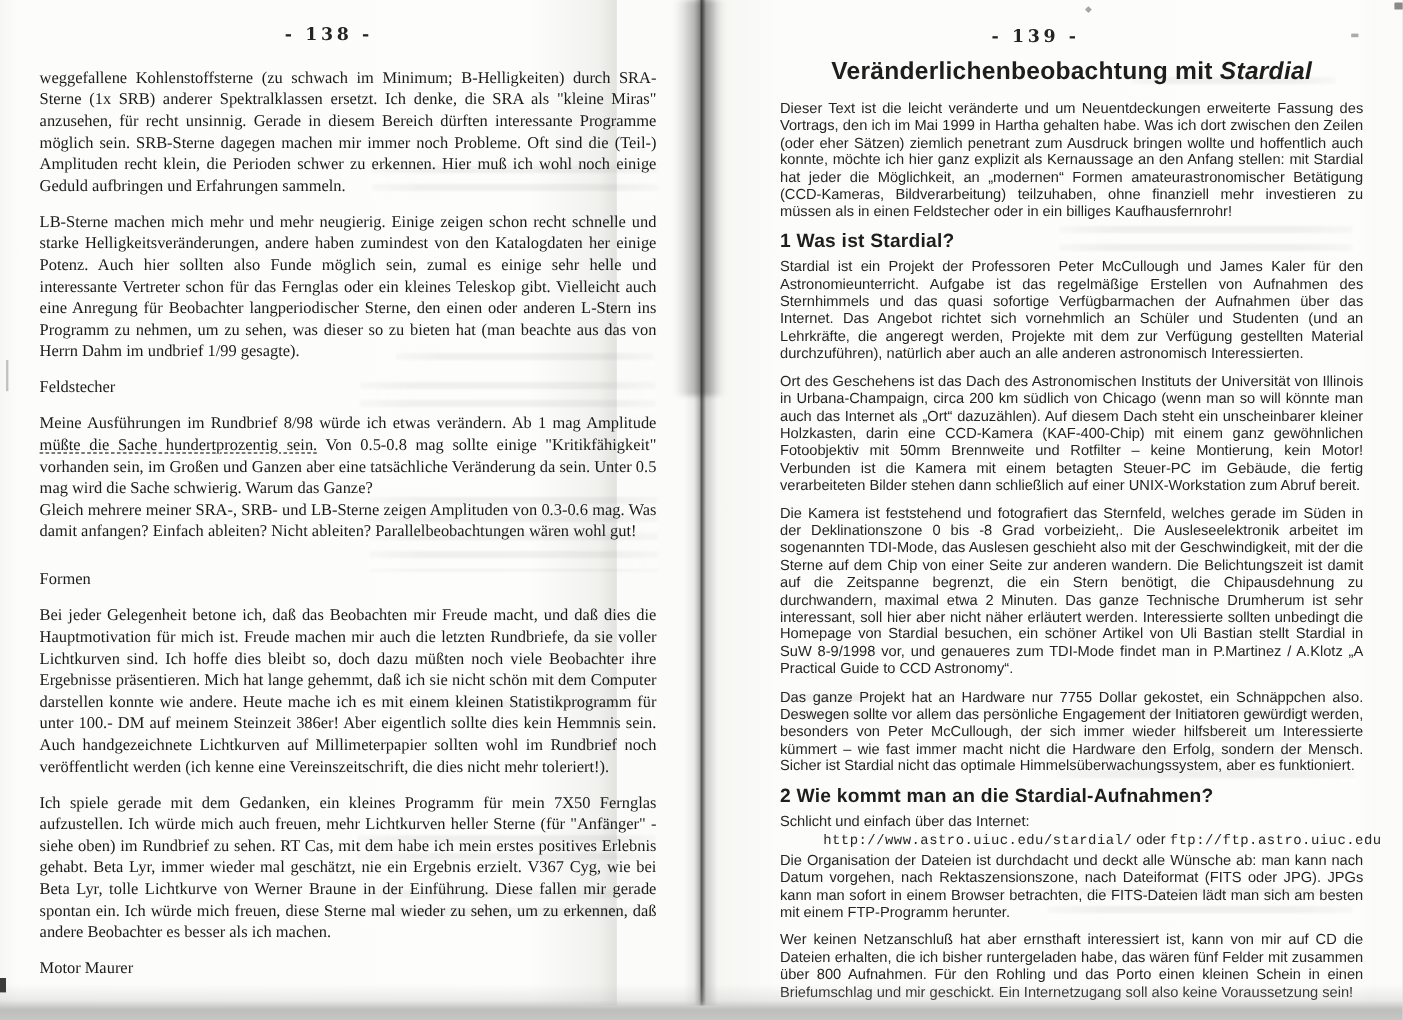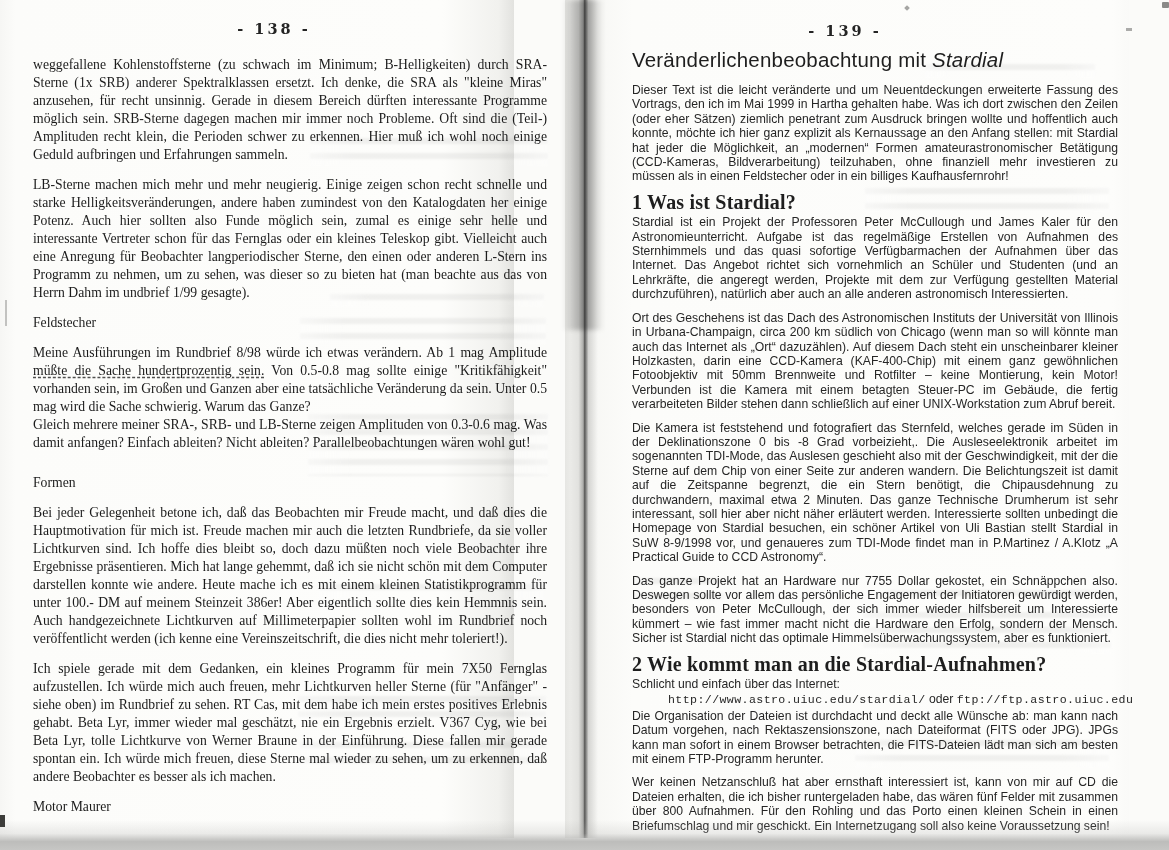--- a/index.html
+++ b/index.html
@@ -10,21 +10,21 @@
   }
   .viewport{position:relative;width:1169px;height:850px;background:#fbfbf9;}
 
   
   .page{position:absolute;top:0;height:838px;}
   .page-left{
     left:0;width:514px;
     background:linear-gradient(90deg,#f6f6f4 0%,#fcfcfa 3%,#fdfdfb 86%,#f1f1ee 97%,#e2e2df 100%);
   }
   .page-right{
-    left:565px;width:564px;
+    left:583px;width:564px;
     background:linear-gradient(90deg,#e6e6e3 0%,#f6f6f3 3%,#fcfcfa 12%,#fdfdfb 97%,#fafaf8 100%);
   }
 
   
   .binding{
     position:absolute;left:570px;top:0;width:28px;height:838px;z-index:5;
     background:linear-gradient(90deg,
       rgba(0,0,0,0) 0%,
       rgba(0,0,0,0.07) 30%,
       rgba(0,0,0,0.30) 47%,
@@ -89,27 +89,27 @@
 
   
   .body-right{
     position:absolute;left:67px;top:44px;width:486px;z-index:3;
     font-family:"Liberation Sans", sans-serif;
     font-size:12.2px;line-height:14.4px;color:#262626;
     text-align:justify;
   }
   .body-right p{margin:0 0 9px 0;}
   .article-title{
-    text-align:left;font-weight:normal;font-size:20.5px;line-height:24px;
+    text-align:center;font-weight:bold;font-size:20.5px;line-height:24px;
     margin:4px 0 11px 0;color:#1e1e1e;letter-spacing:.2px;
   }
   .article-title .it{font-style:italic;}
   .sect-head{
-    font-weight:bold;font-size:20px;color:#1e1e1e;
-    margin:11px 0 6px 0;letter-spacing:.2px;font-family:Liberation Serif, serif;
+    font-weight:bold;font-size:16px;color:#1e1e1e;
+    margin:11px 0 6px 0;letter-spacing:.2px;
   }
   .lead-line{margin:0 0 1px 0 !important;}
   .url-line{
     margin:0 0 1px 0 !important;text-align:center;
     font-family:"Liberation Mono", monospace;
     font-size:11.6px;letter-spacing:.4px;white-space:nowrap;
     padding-left:36px;
   }
   .url-line .plain{font-family:"Liberation Sans", sans-serif;font-size:12.2px;letter-spacing:0;}
 </style>

